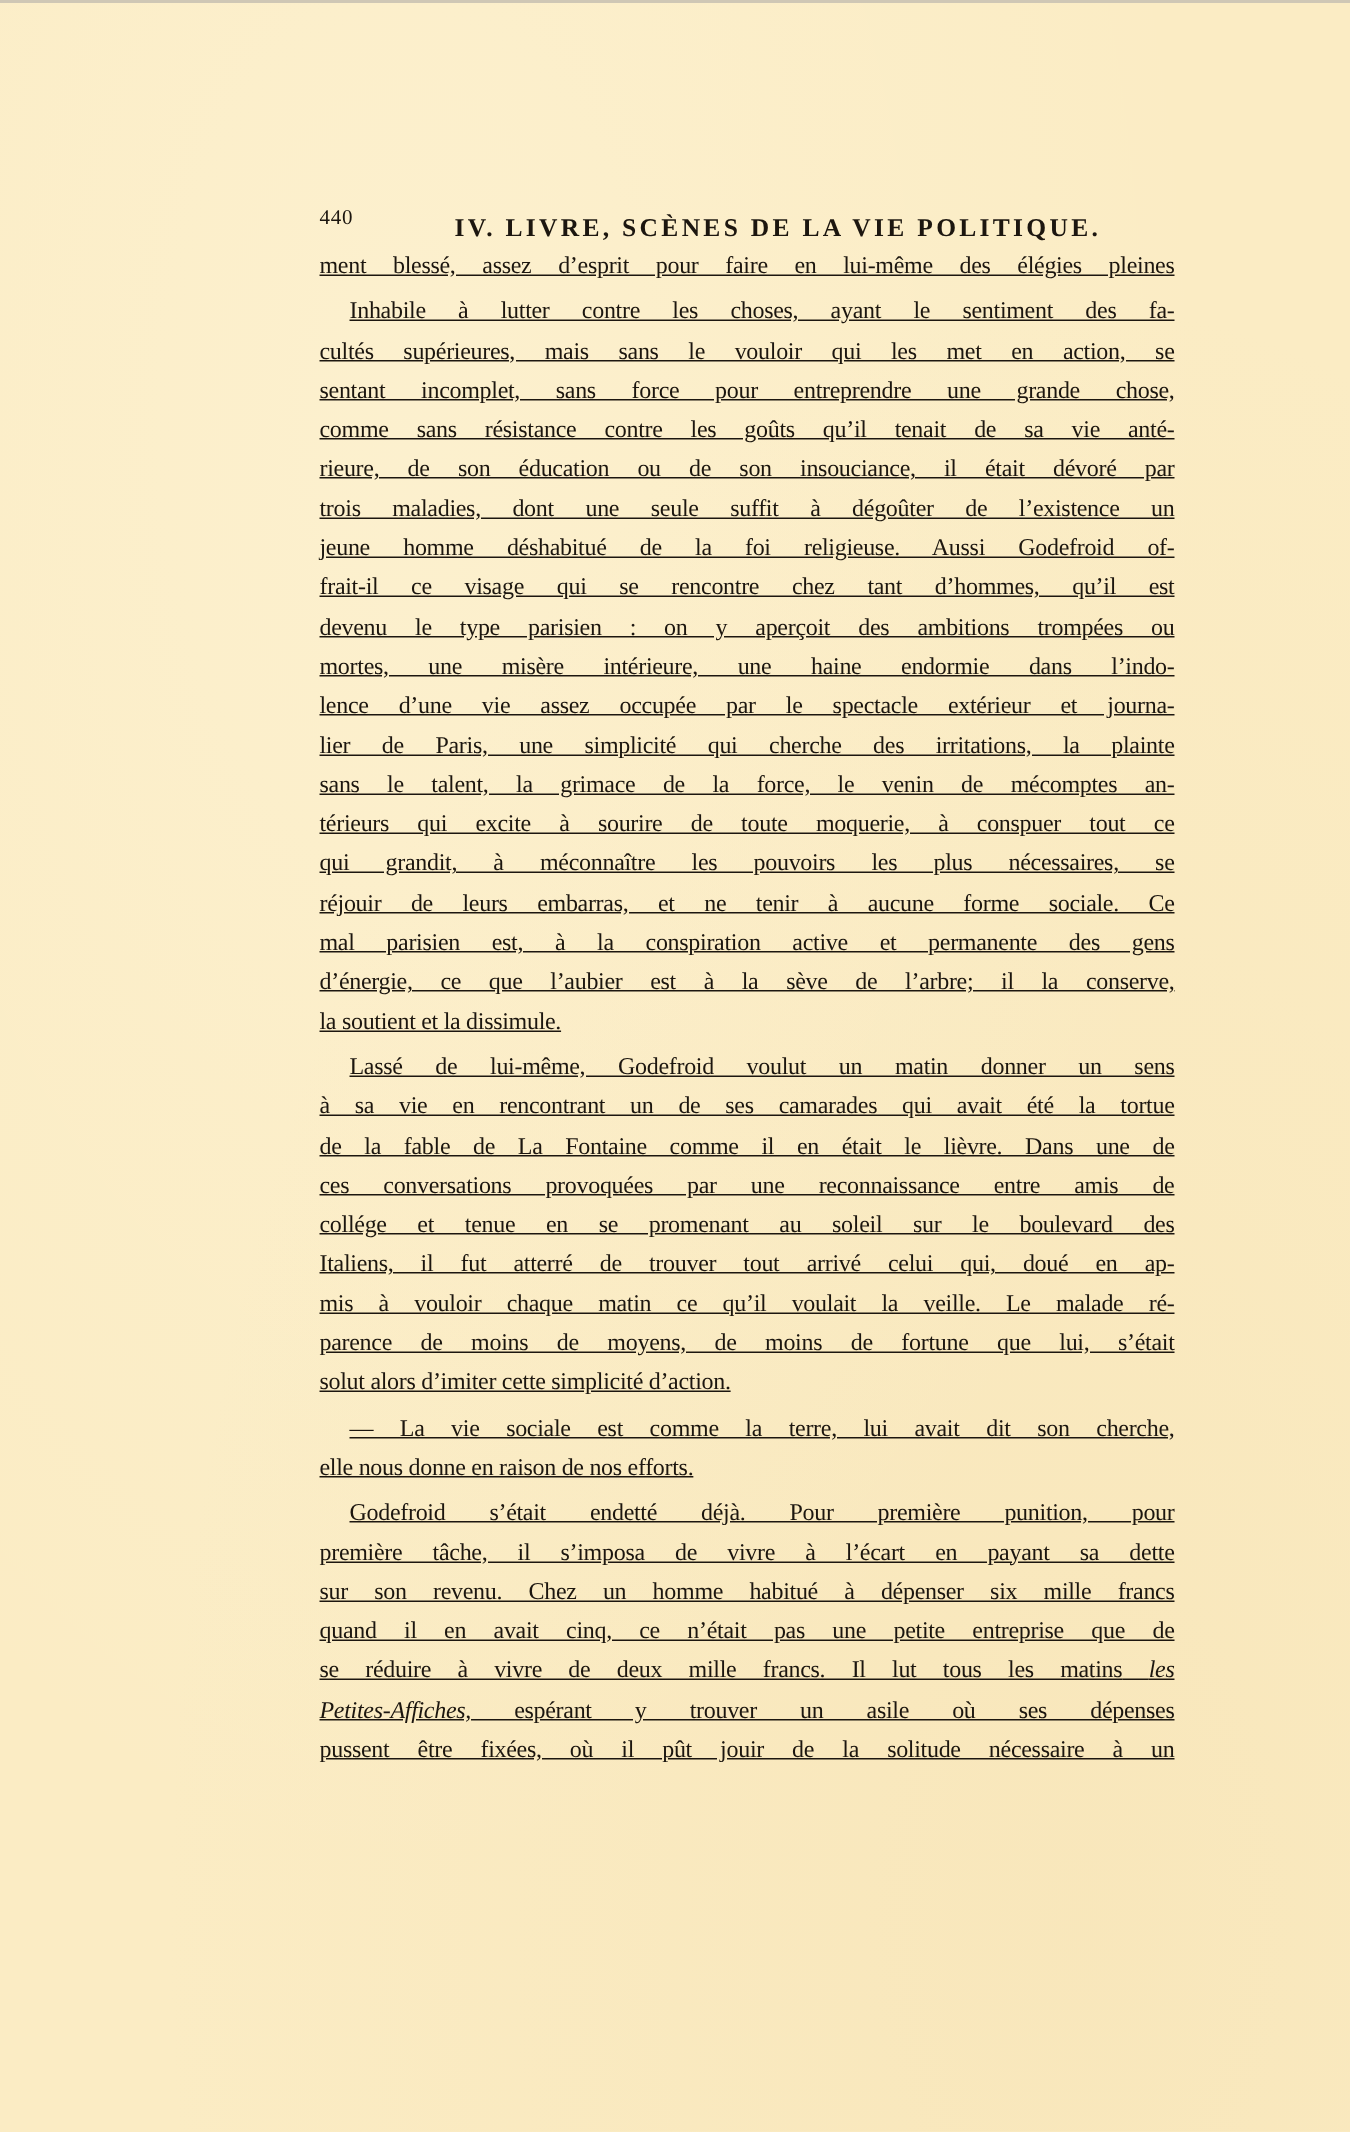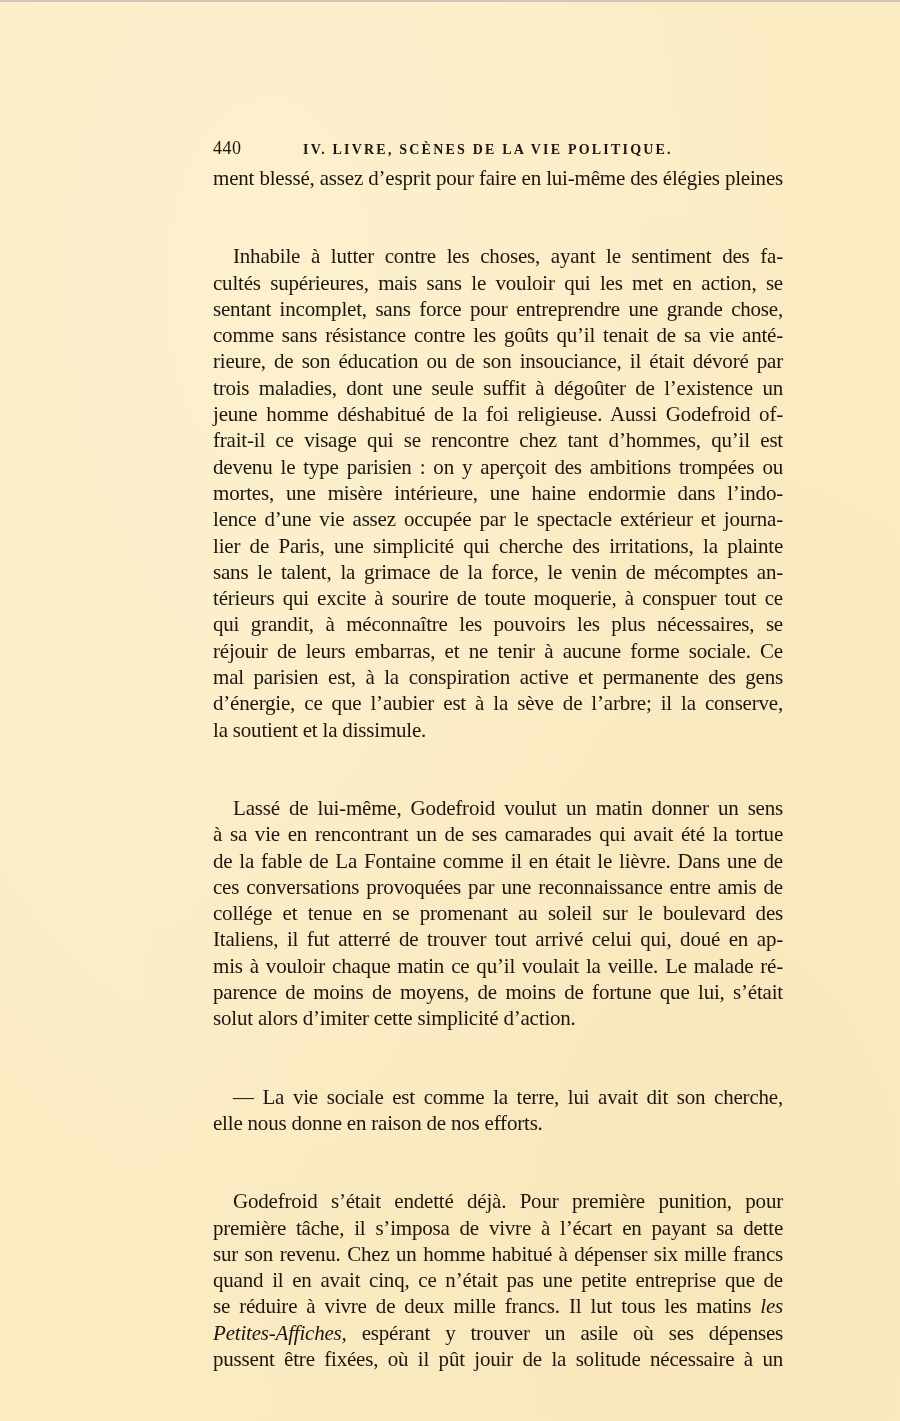--- a/index.html
+++ b/index.html
@@ -29,55 +29,55 @@
     position: absolute;
     left: 213px;
     top: 136px;
     width: 570px;
     height: 30px;
   }
   .page-number {
     position: absolute;
     left: 0;
     top: 0;
-    font-size: 18px;
+    font-size: 14px;
     letter-spacing: 0.5px;
   }
   .running-title {
     position: absolute;
     left: 90px;
     top: 4px;
-    font-size: 14px;
+    font-size: 17px;
     font-weight: bold;
     letter-spacing: 2.2px;
     font-variant: small-caps;
     text-transform: uppercase;
   }
   .text-block {
     position: absolute;
     left: 213px;
     top: 163px;
     width: 570px;
   }
   .line {
     display: block;
     height: 26.3px;
     line-height: 26.3px;
-    font-size: 21px;
+    font-size: 16px;
     white-space: nowrap;
     text-align: justify;
     text-align-last: justify;
     letter-spacing: -0.2px;
+    text-decoration: underline;
   }
   .line.last {
     text-align-last: left;
   }
   .line.indent {
     padding-left: 20px;
-    margin-top: 48px;
   }
   .para-gap {
     height: 4px;
   }
   .italic {
     font-style: italic;
   }
 </style>
 </head>
 <body>

